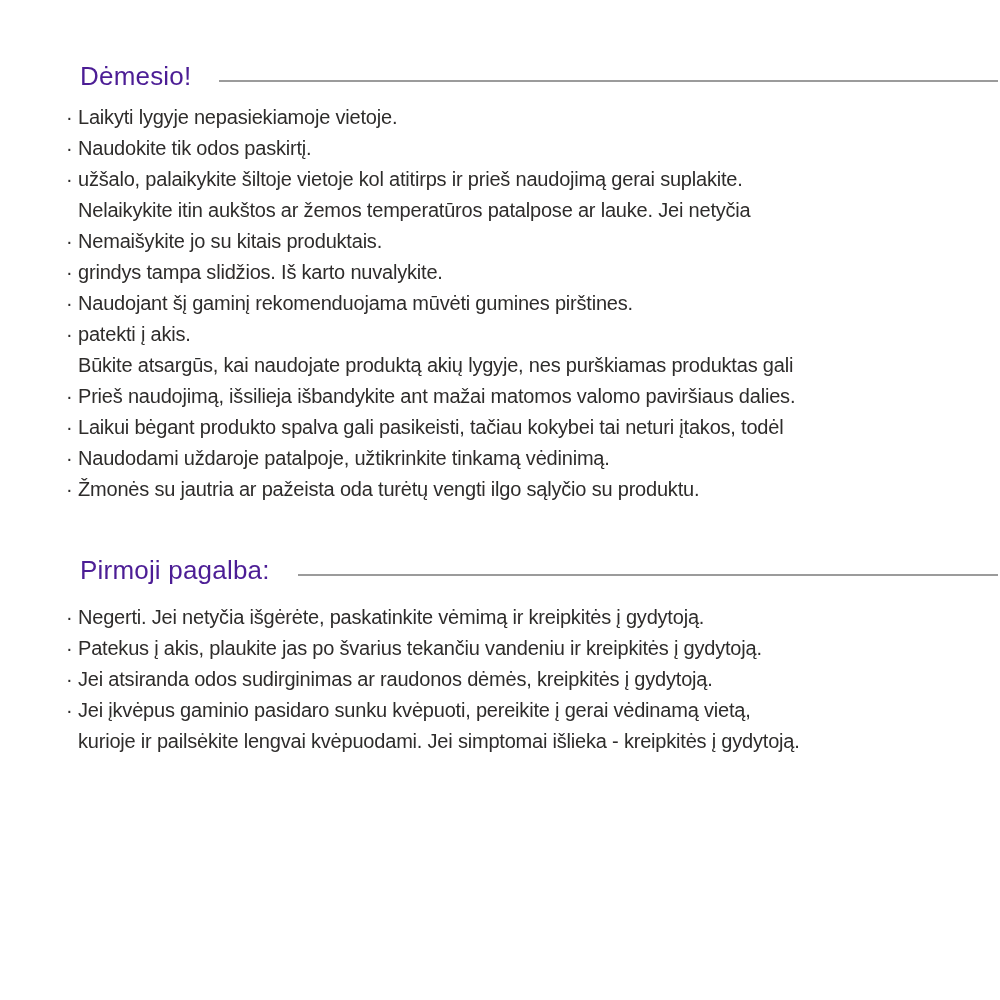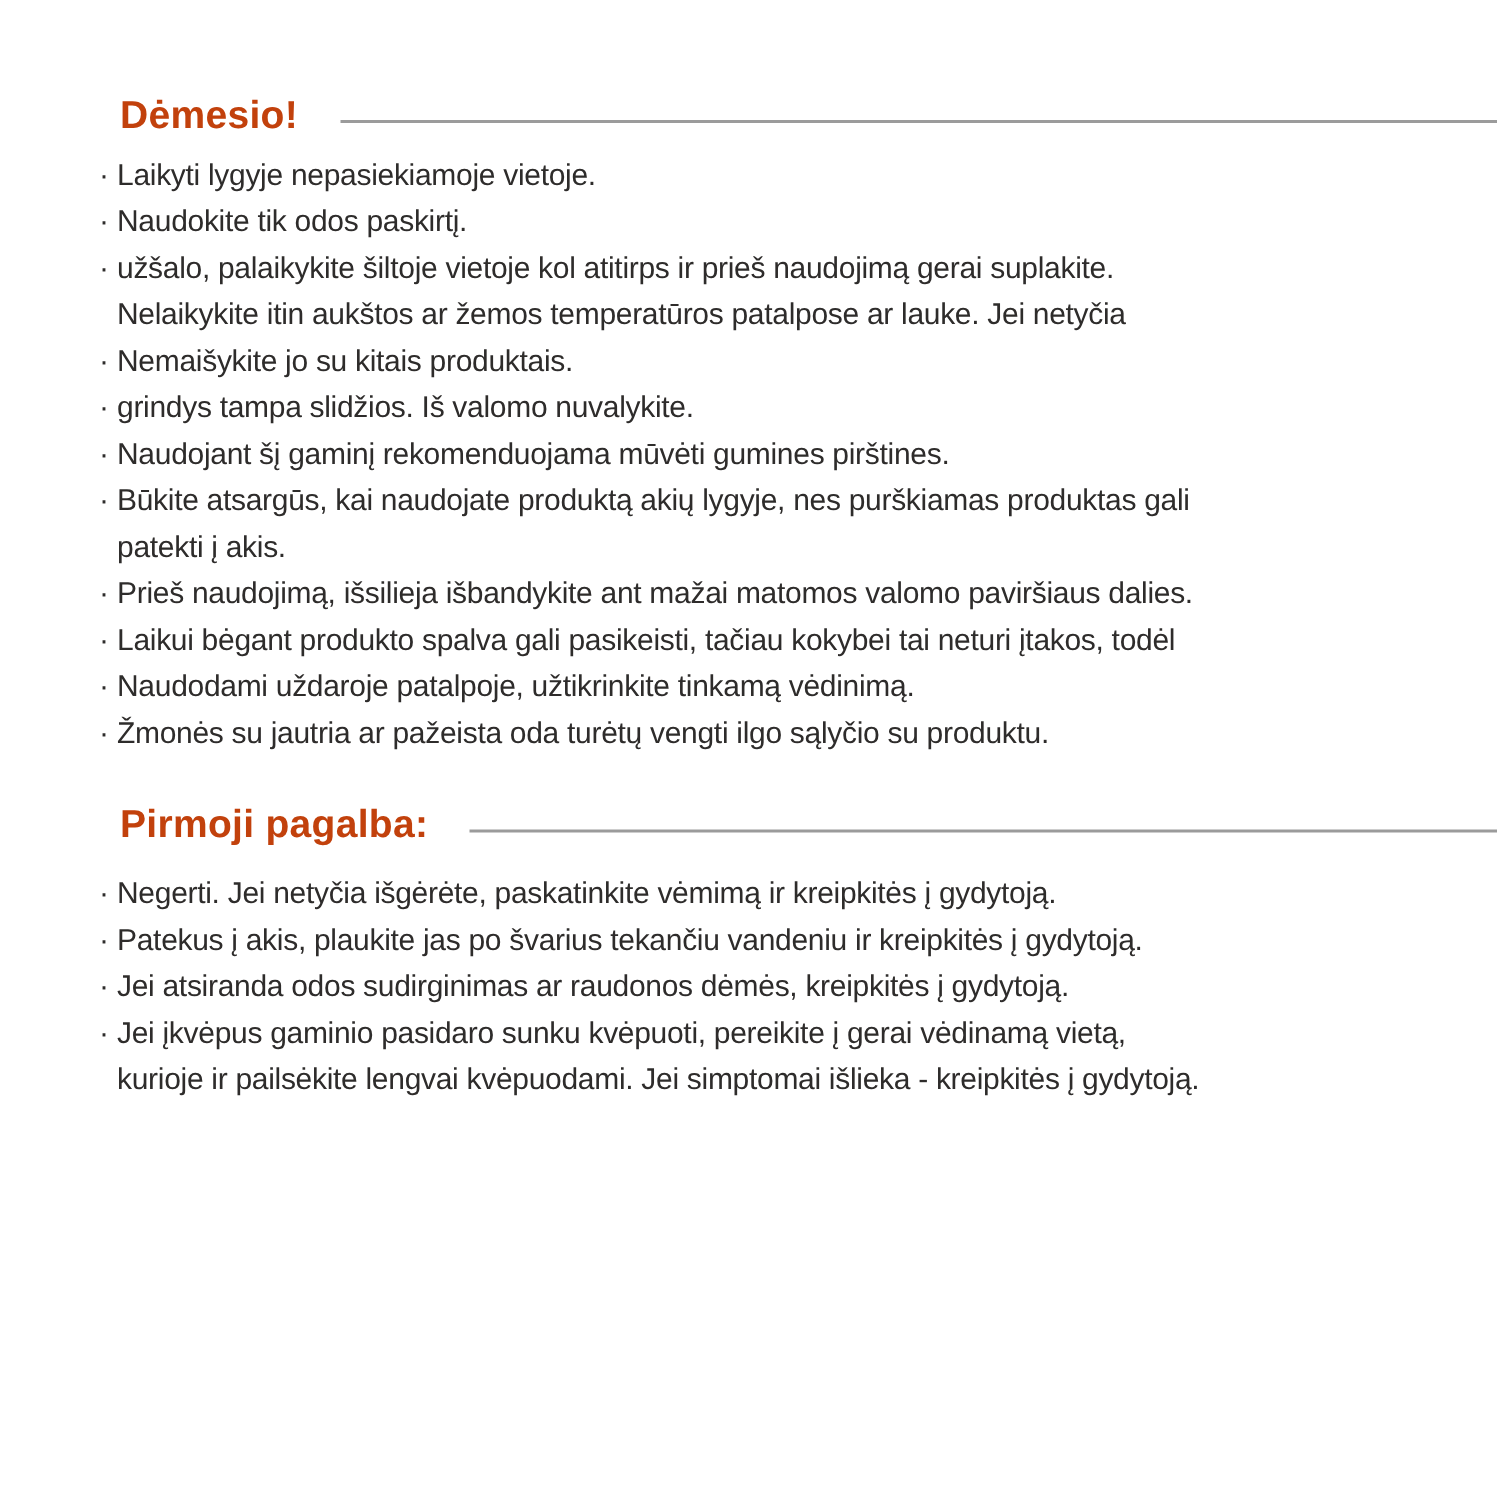--- a/index.html
+++ b/index.html
@@ -15,23 +15,23 @@
     padding-top: 62px;
   }
   .section-header {
     display: flex;
     align-items: flex-end;
     margin-left: 80px;
     margin-right: 2px;
   }
   .section-title {
     font-size: 26px;
-    font-weight: bold;
+    font-weight: normal;
     line-height: 28px;
-    color: #c2410c;
+    color: #4c1d95;
     letter-spacing: 0.2px;
     white-space: nowrap;
   }
   .header-rule {
     flex: 1;
     height: 2px;
     background: #9b9b9b;
     margin-left: 28px;
     margin-bottom: 8px;
   }
@@ -52,21 +52,21 @@
     color: #2e2c2b;
   }
   .item-text {
     flex: 1;
     min-width: 0;
   }
   .line {
     white-space: nowrap;
   }
   .section-2 {
-    margin-top: 30px;
+    margin-top: 51px;
   }
   .section-2 .bullet-list {
     margin-top: 18px;
   }
 </style>
 </head>
 <body>
 
 <div class="content">
 
@@ -97,34 +97,34 @@
         </div>
         <div class="item">
           <span class="bullet">·</span>
           <div class="item-text">
             <div class="line">Nemaišykite jo su kitais produktais.</div>
           </div>
         </div>
         <div class="item">
           <span class="bullet">·</span>
           <div class="item-text">
-            <div class="line">grindys tampa slidžios. Iš valomo nuvalykite.</div>
+            <div class="line">grindys tampa slidžios. Iš karto nuvalykite.</div>
           </div>
         </div>
         <div class="item">
           <span class="bullet">·</span>
           <div class="item-text">
             <div class="line">Naudojant šį gaminį rekomenduojama mūvėti gumines pirštines.</div>
           </div>
         </div>
         <div class="item">
           <span class="bullet">·</span>
           <div class="item-text">
+            <div class="line">patekti į akis.</div>
             <div class="line">Būkite atsargūs, kai naudojate produktą akių lygyje, nes purškiamas produktas gali</div>
-            <div class="line">patekti į akis.</div>
           </div>
         </div>
         <div class="item">
           <span class="bullet">·</span>
           <div class="item-text">
             <div class="line">Prieš naudojimą, išsilieja išbandykite ant mažai matomos valomo paviršiaus dalies.</div>
           </div>
         </div>
         <div class="item">
           <span class="bullet">·</span>

